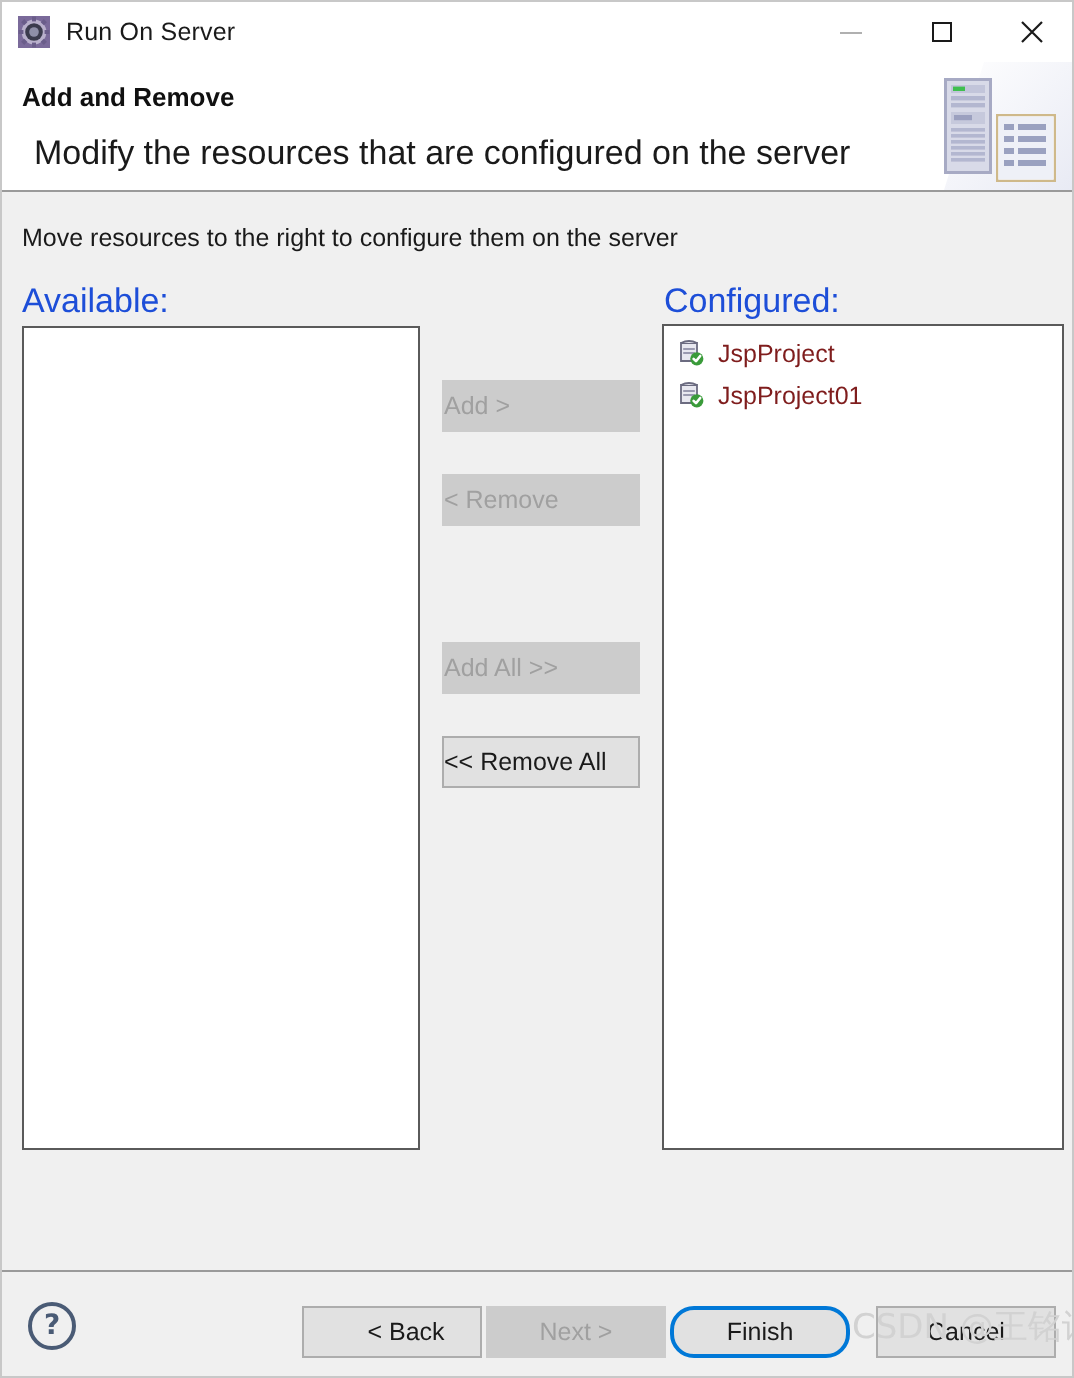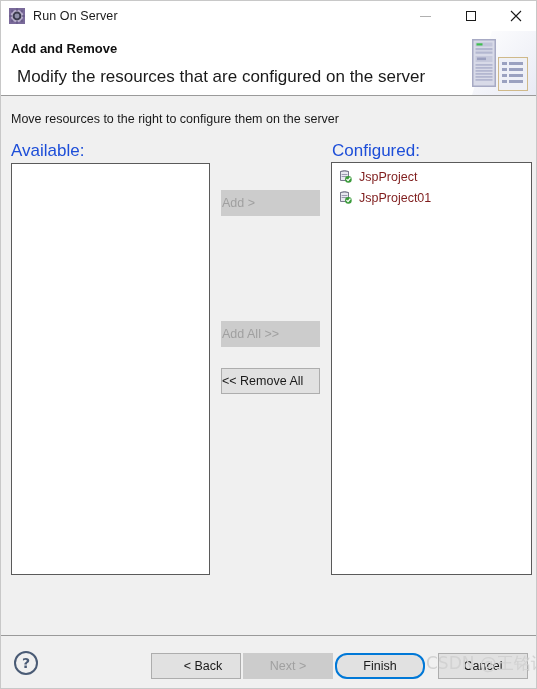--- a/index.html
+++ b/index.html
@@ -365,20 +365,23 @@
             <path d="M9.8,11.4 L11,12.6 L13.1,10" stroke="#ffffff" stroke-width="1.3" fill="none" stroke-linecap="round" stroke-linejoin="round"></path>
           </svg>
         </span>
         <span>JspProject01</span>
       </div>
     </div>
 
     <div class="midbtn btn-add">
       <span>Add &gt;</span>
     </div>
+    <div class="midbtn btn-remove">
+      <span>&lt; Remove</span>
+    </div>
     <div class="midbtn btn-addall">
       <span>Add All &gt;&gt;</span>
     </div>
     <div class="midbtn btn-removeall enabled">
       <span>&lt;&lt; Remove All</span>
     </div>
   </div>
 
   <div class="footer-sep"></div>
   <div class="footer">

